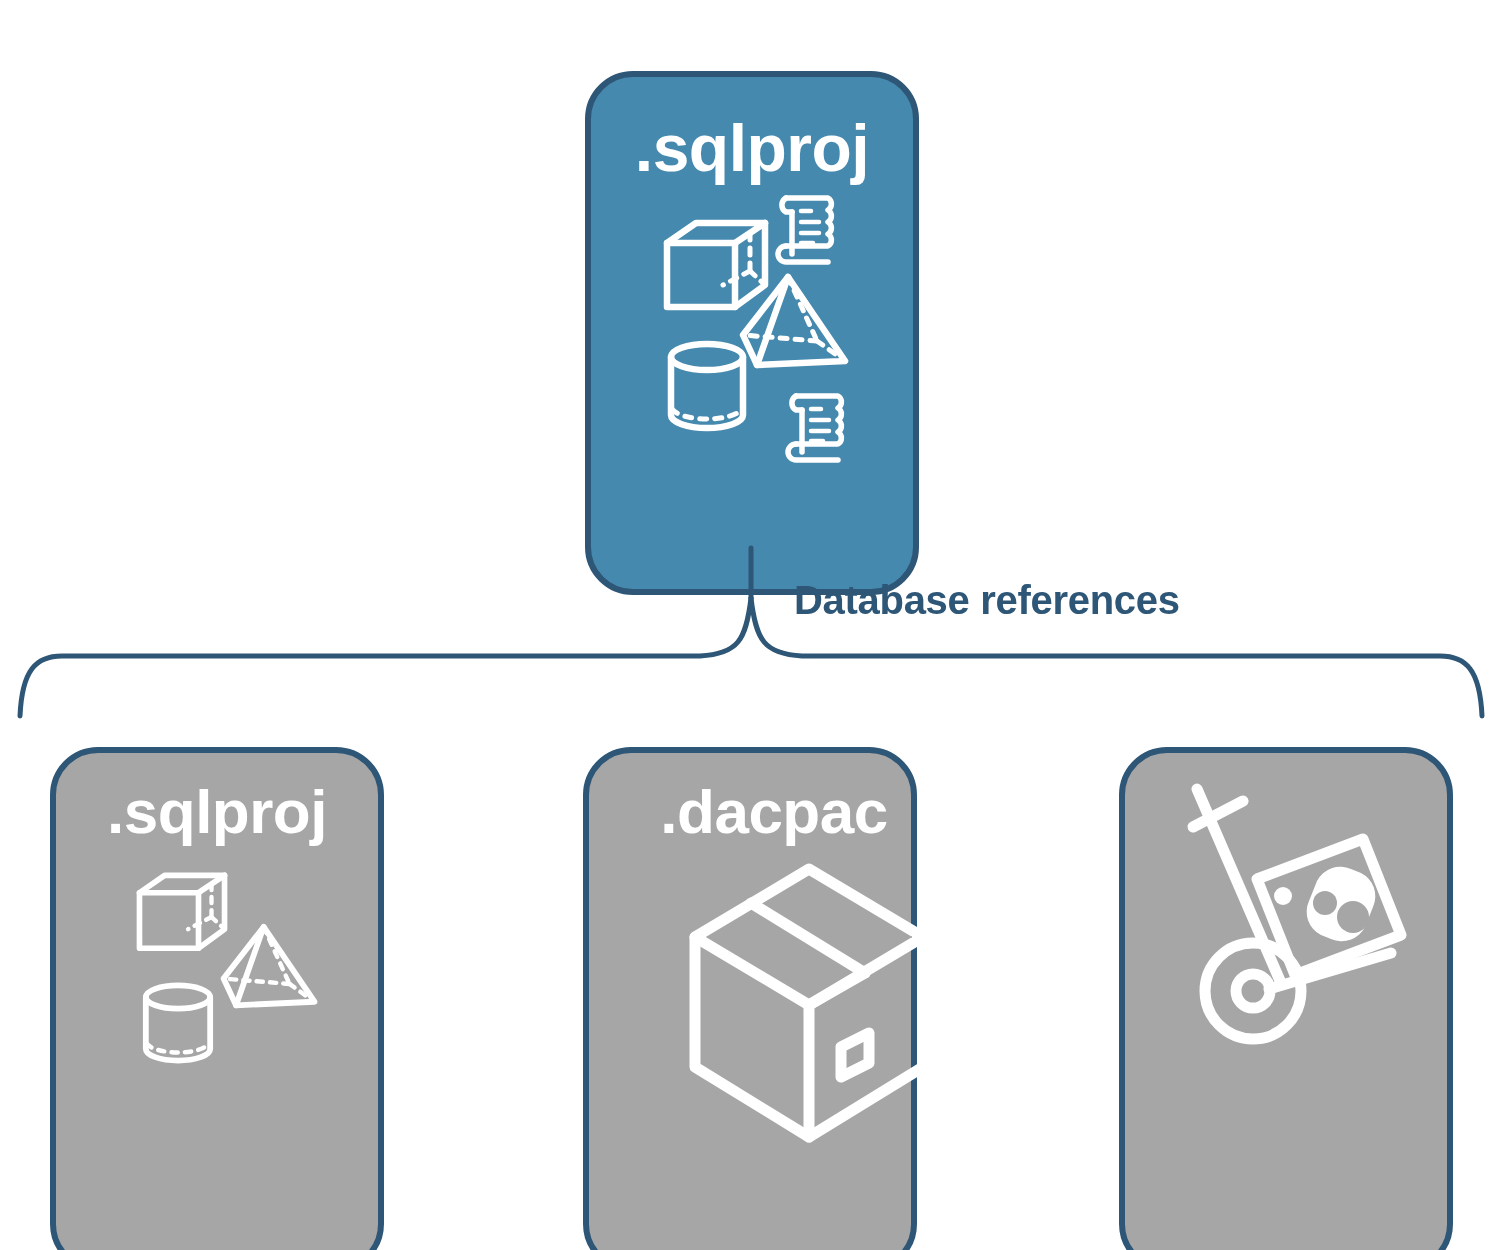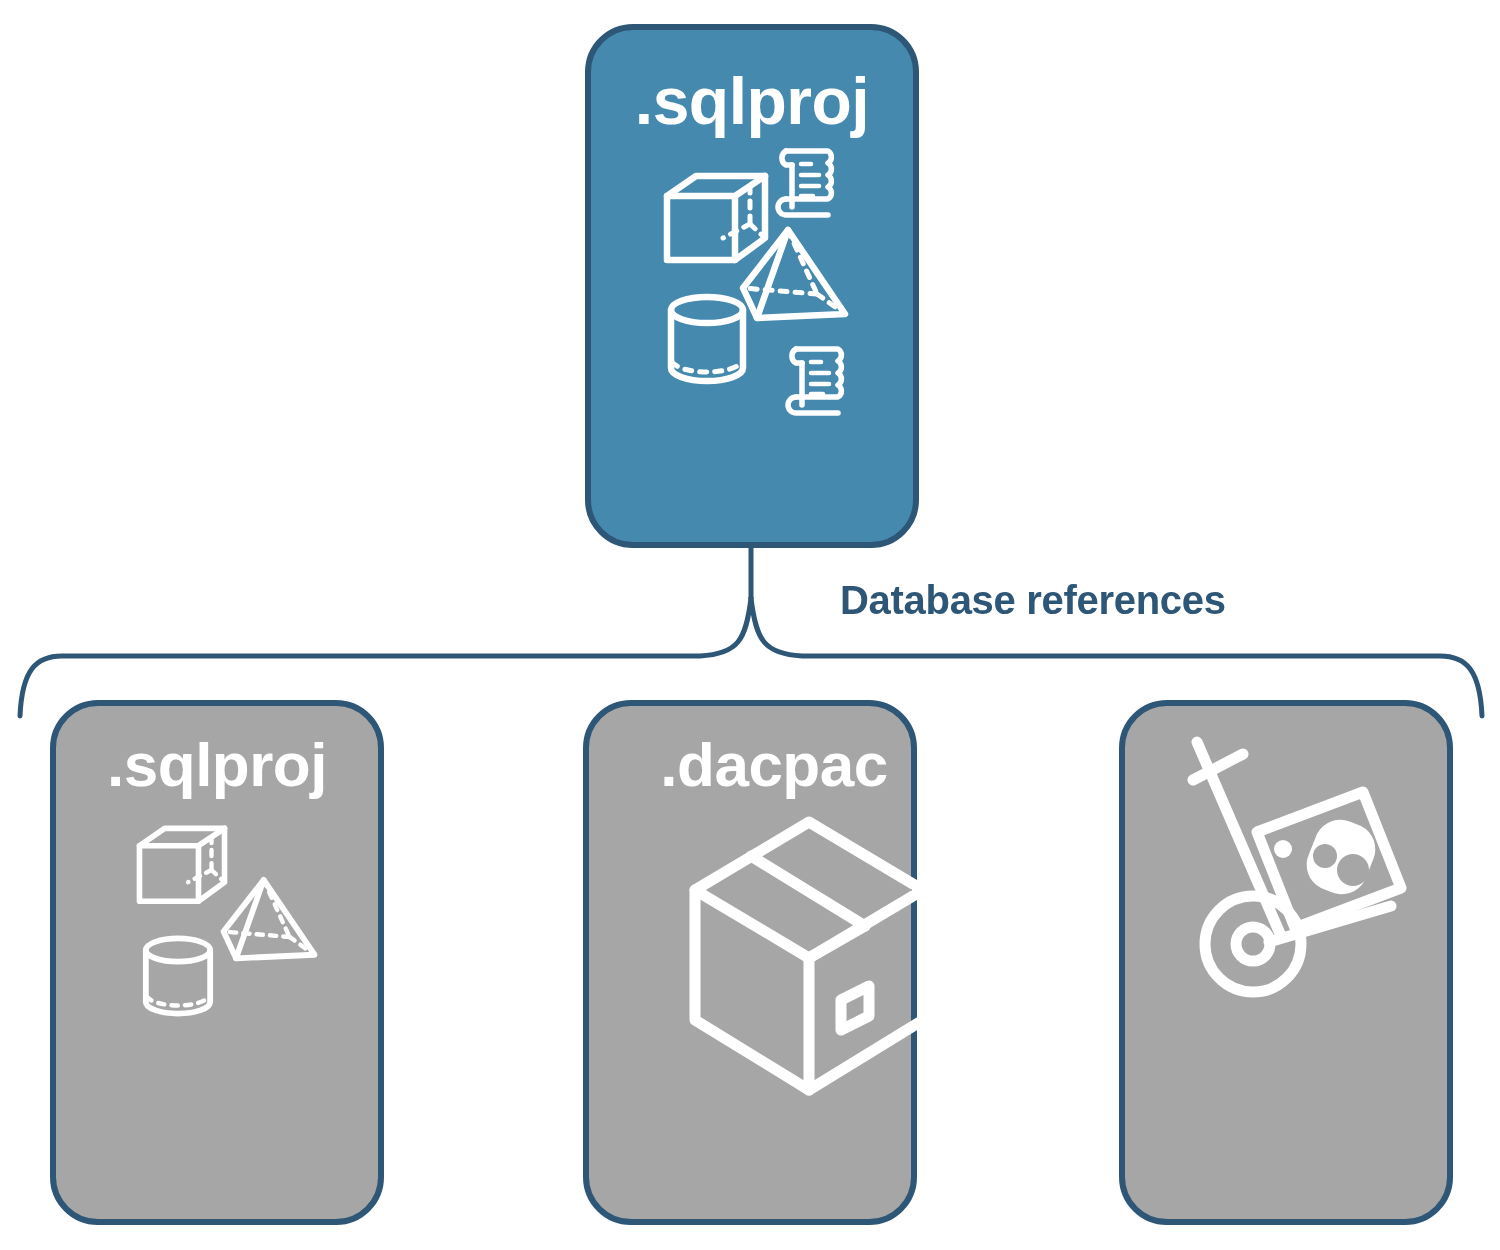--- a/index.html
+++ b/index.html
@@ -22,20 +22,21 @@
     height: 1250px;
   }
   .node {
     position: absolute;
     box-sizing: border-box;
     border-radius: 48px;
     border: 6px solid #2E5676;
     display: flex;
     flex-direction: column;
     align-items: center;
+    margin-top: 47px;
   }
   .node-title {
     color: #ffffff;
     font-weight: bold;
     letter-spacing: -0.5px;
     line-height: 1;
     white-space: nowrap;
     user-select: none;
   }
   
@@ -80,21 +81,21 @@
   #brace-svg {
     position: absolute;
     left: 0;
     top: 548px;
     width: 1500px;
     height: 180px;
     overflow: visible;
   }
   #brace-label {
     position: absolute;
-    left: 840px;
+    left: 794px;
     top: 578px;
     font-size: 40px;
     font-weight: bold;
     color: #2E5676;
     white-space: nowrap;
     letter-spacing: -0.3px;
     user-select: none;
   }
   .ico { position: absolute; }
 </style>

